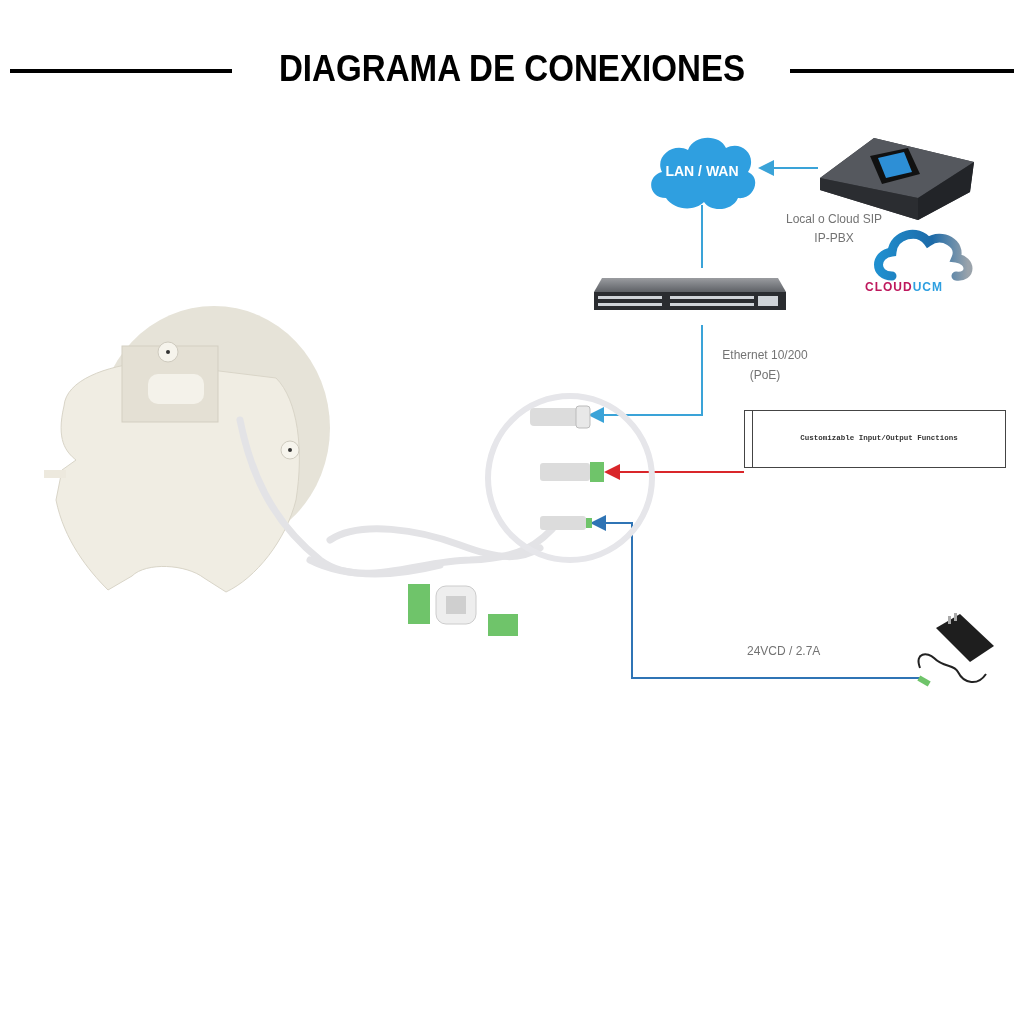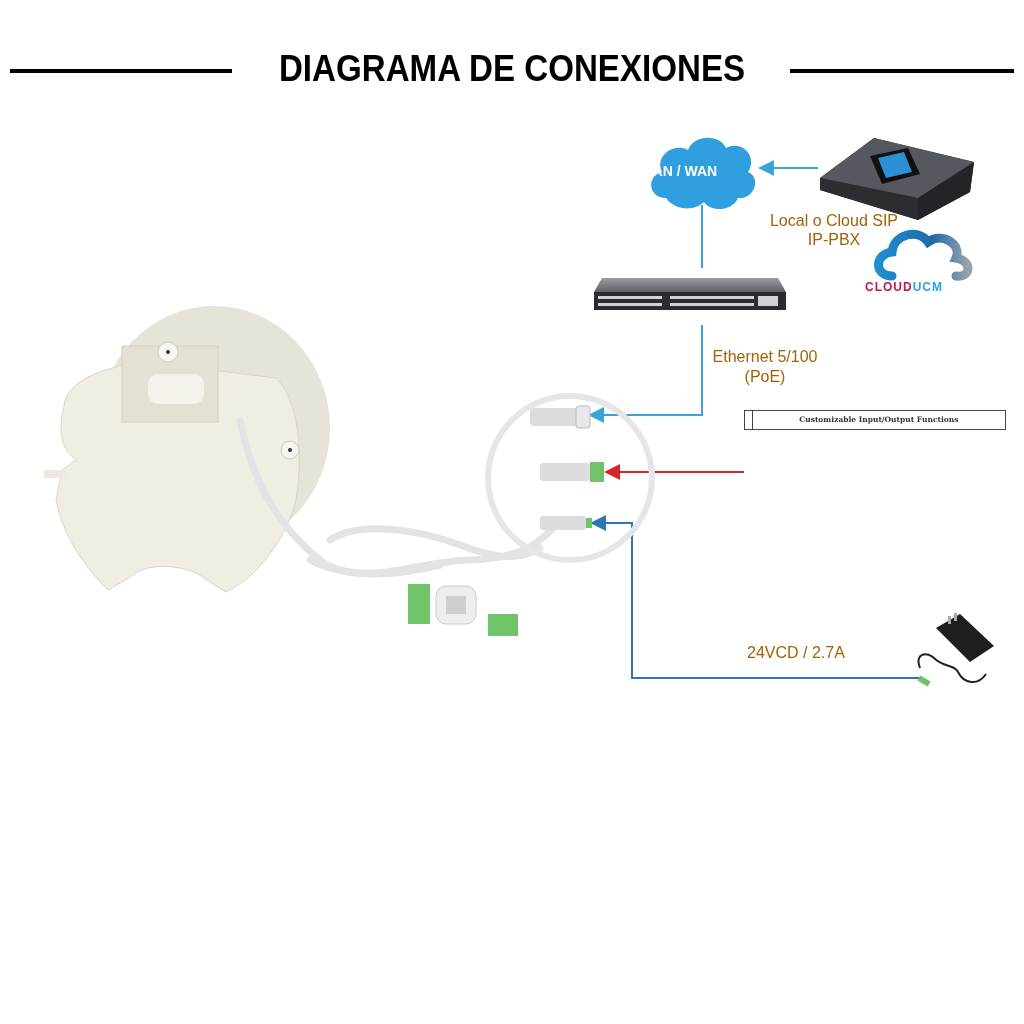--- a/index.html
+++ b/index.html
@@ -1,24 +1,24 @@
 <!DOCTYPE html>
 <html><head>
 <meta charset="utf-8">
 <style>
   html, body { margin:0; padding:0; background:#ffffff; }
   body { width:1024px; height:1024px; position:relative; overflow:hidden; font-family:"Liberation Sans", sans-serif; color:#111; }
   .abs { position:absolute; }
   .title-rule { position:absolute; top:69px; height:4px; background:#000; }
   .title { position:absolute; top:48px; left:0; width:1024px; text-align:center; font-family:"Liberation Sans", sans-serif; font-weight:bold; font-size:36px; letter-spacing:0px; color:#000; transform:scaleX(0.92); }
-  .lbl { position:absolute; font-size:16px; color:#a16207; white-space:nowrap; }
+  .lbl { position:absolute; font-size:12px; color:#737373; white-space:nowrap; }
   .lbl.c { text-align:center; }
   
   .io-table { position:absolute; left:744px; top:410px; width:262px; border-collapse:collapse; font-family:"DejaVu Serif", serif; font-size:7px; color:#333; }
-  .io-table td, .io-table th { border:1px solid #444; text-align:center; padding:1px 2px; line-height:1.25; vertical-align:middle; }
+  .io-table td, .io-table th { border:1px solid #444; text-align:center; padding:20px 2px; line-height:1.25; vertical-align:middle;font-family:Liberation Mono, monospace; }
   .io-table th { font-weight:bold; font-size:7.5px; height:16px; }
   .io-table td.l { width:103px; }
   .io-table .bline { display:block; }
   .clouducm-text { position:absolute; left:865px; top:280px; font-size:12px; font-weight:bold; letter-spacing:1px; }
 </style>
 </head>
 <body>
 
 <div class="title-rule" style="left:10px;width:222px;"></div>
 <div class="title">DIAGRAMA DE CONEXIONES</div>
@@ -45,21 +45,21 @@
 
   <line x1="744" y1="472" x2="608" y2="472" stroke="#d9262a" stroke-width="2" marker-end="url(#arrR)"></line>
 
   <polyline points="920,678 632,678 632,523 594,523" fill="none" stroke="#2f74b5" stroke-width="2" marker-end="url(#arrD)"></polyline>
 </svg>
 
 <div class="abs" style="left:644px;top:128px;width:116px;height:86px;">
   <svg width="116" height="86">
     <path d="M22,70 C4,70 2,48 18,44 C10,28 30,14 44,22 C50,6 76,6 82,20 C98,12 114,28 104,44 C118,50 110,72 94,70 C88,84 66,84 60,74 C50,84 30,82 22,70 Z" fill="#2f9fe0"></path>
   </svg>
-  <div class="abs" style="left:0;top:35px;width:116px;text-align:left;color:#fff;font-weight:bold;font-size:14px;">LAN / WAN</div>
+  <div class="abs" style="left:0;top:35px;width:116px;text-align:center;color:#fff;font-weight:bold;font-size:14px;">LAN / WAN</div>
 </div>
 
 <div class="abs" style="left:818px;top:132px;width:158px;height:90px;">
   <svg width="158" height="90">
     <polygon points="2,46 56,6 156,30 152,60 100,88 2,58" fill="#3b3d42"></polygon>
     <polygon points="2,46 56,6 156,30 100,66" fill="#55585e"></polygon>
     <polygon points="2,46 100,66 100,88 2,58" fill="#2b2d31"></polygon>
     <polygon points="100,66 156,30 152,60 100,88" fill="#222428"></polygon>
     <polygon points="52,24 90,16 102,42 64,52" fill="#111"></polygon>
     <polygon points="60,26 86,20 94,40 68,46" fill="#2d8fd6"></polygon>
@@ -98,21 +98,21 @@
     <g fill="#cfd3d8">
       <rect x="6" y="22" width="64" height="3"></rect>
         <rect x="6" y="29" width="64" height="3"></rect>
       <rect x="78" y="22" width="84" height="3"></rect>
         <rect x="78" y="29" width="84" height="3"></rect>
       <rect x="166" y="22" width="20" height="10"></rect>
     </g>
   </svg>
 </div>
 
-<div class="lbl c" style="left:702px;top:348px;width:126px;">Ethernet 5/100</div>
+<div class="lbl c" style="left:702px;top:348px;width:126px;">Ethernet 10/200</div>
 <div class="lbl c" style="left:702px;top:368px;width:126px;">(PoE)</div>
 
 <div class="abs" style="left:36px;top:300px;width:300px;height:300px;">
   <svg width="300" height="300">
     <ellipse cx="178" cy="128" rx="116" ry="122" fill="#e6e3d8"></ellipse>
     <path d="M28,106 C30,80 70,66 110,62 L240,78 C262,100 268,150 260,200 C250,240 220,278 190,292 L168,278 C150,264 110,262 96,276 L72,290 C52,270 28,240 20,200 L26,170 L40,160 C30,152 20,140 28,106 Z" fill="#f0ede3" stroke="#d9d5c8" stroke-width="1"></path>
     <rect x="86" y="46" width="96" height="76" fill="#e4e0d4" stroke="#d3cfc2"></rect>
     <rect x="112" y="74" width="56" height="30" rx="10" fill="#f4f2ea"></rect>
     <circle cx="132" cy="52" r="10" fill="#f6f4ec" stroke="#cfcbbf"></circle>
       <circle cx="132" cy="52" r="2" fill="#333"></circle>

